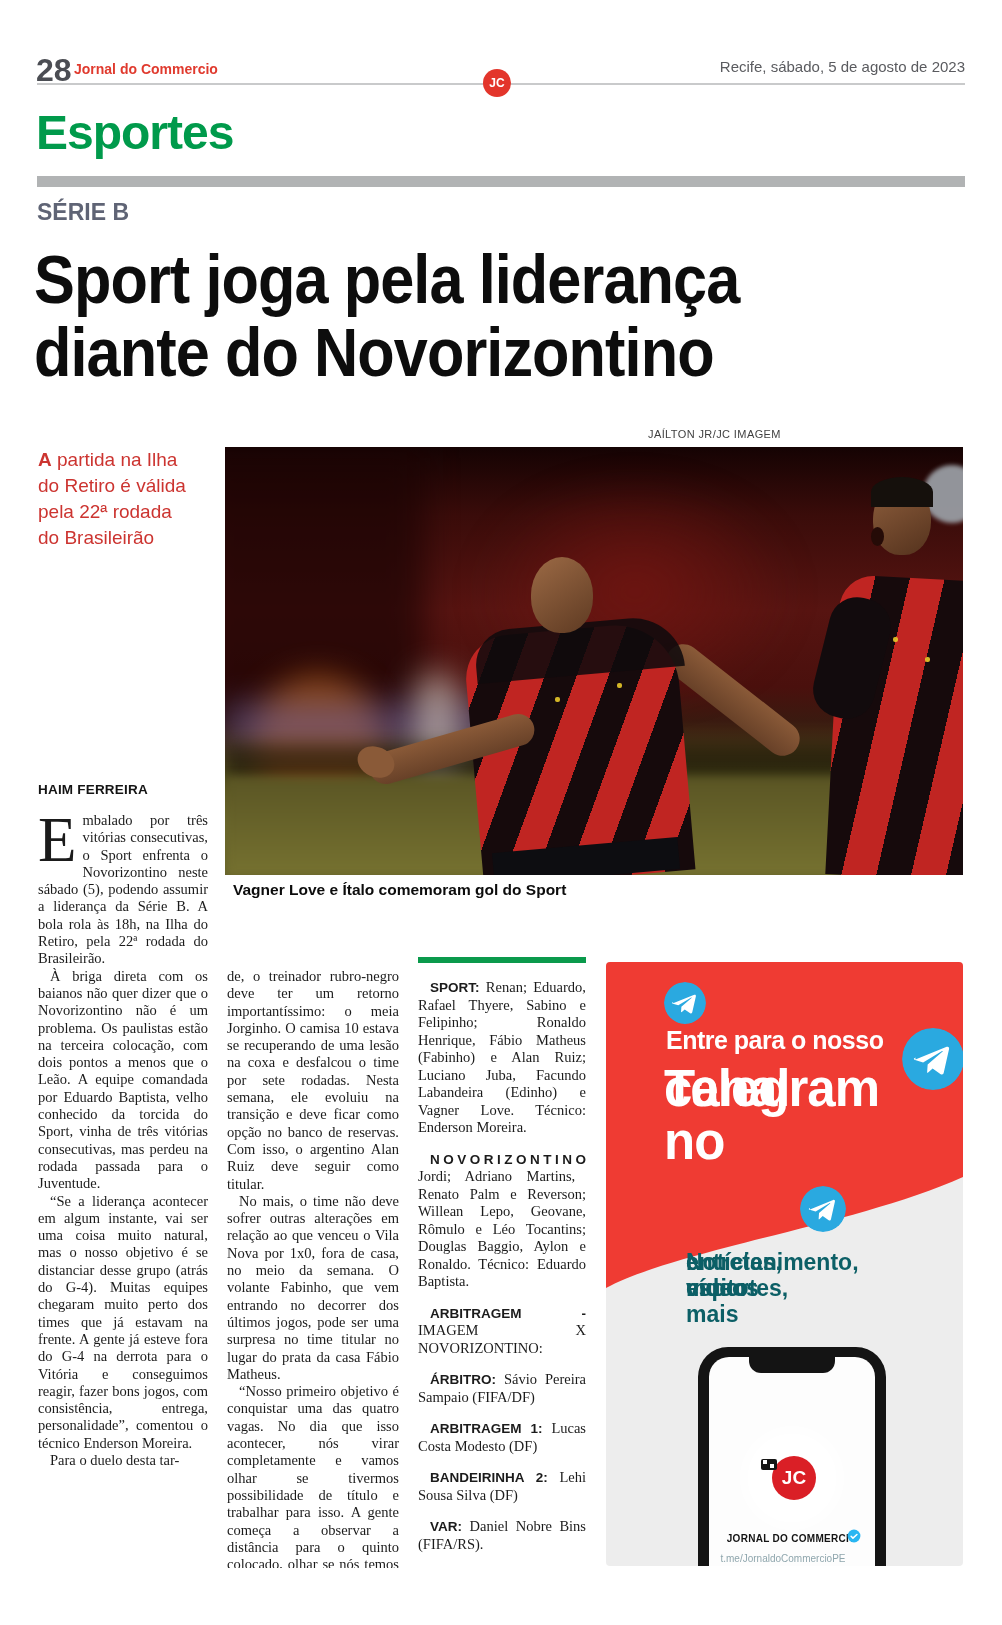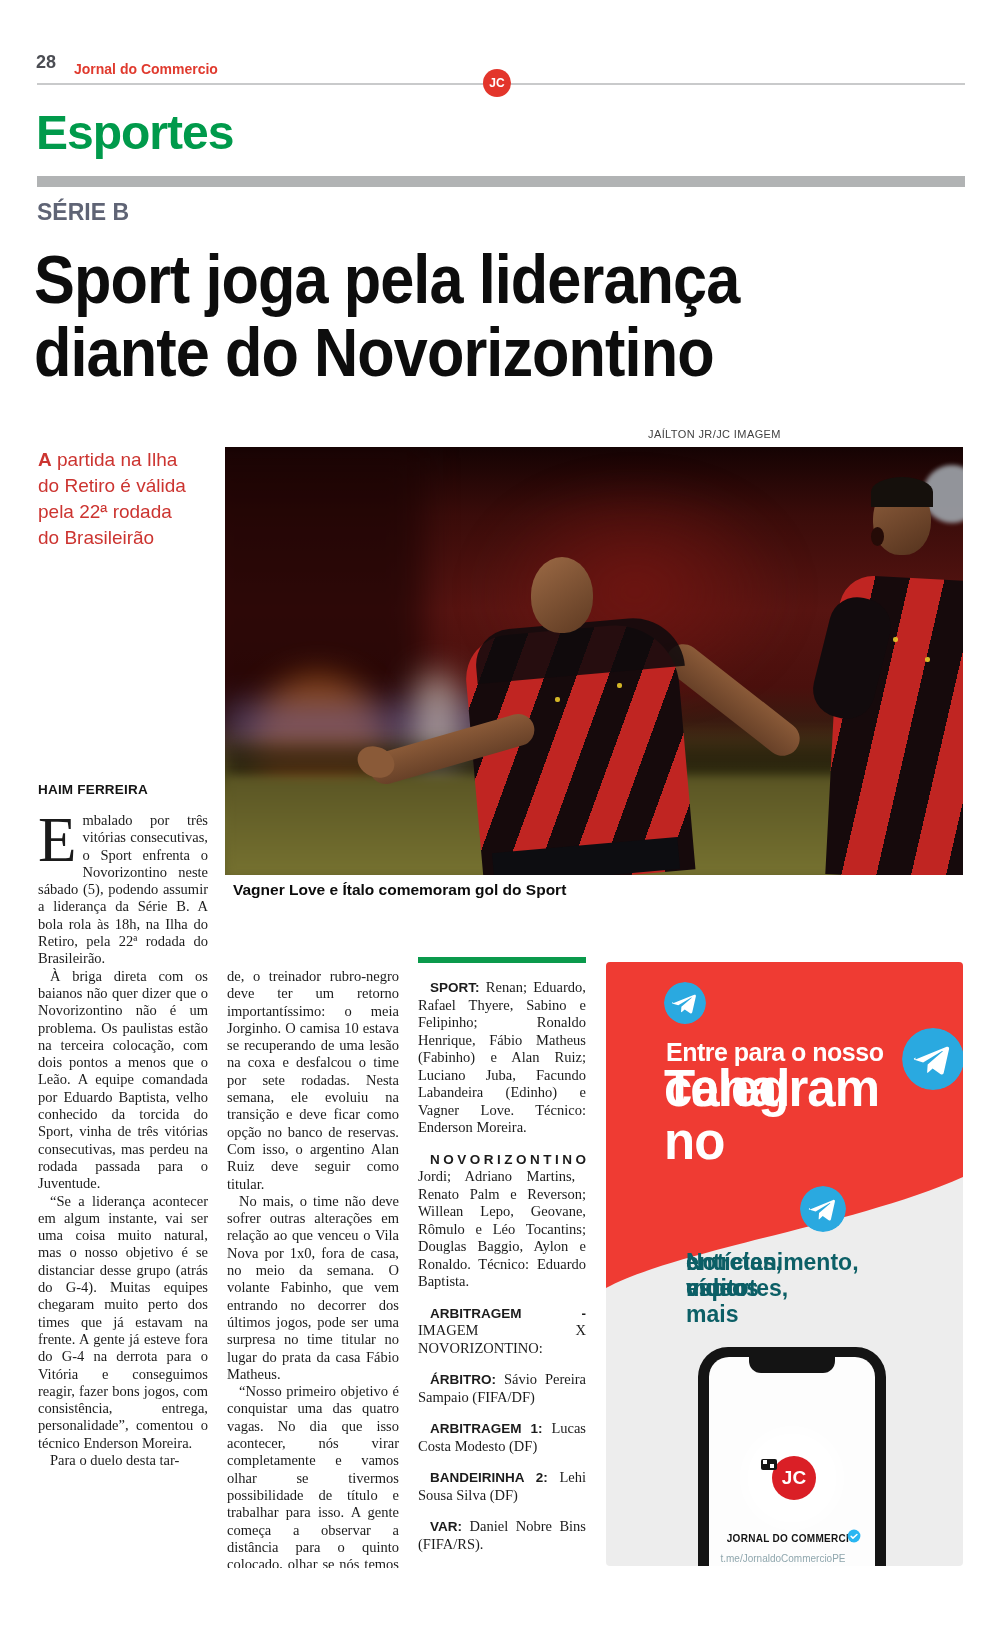--- a/index.html
+++ b/index.html
@@ -1,21 +1,21 @@
 <!DOCTYPE html>
 <html lang="pt"><head>
 <meta charset="utf-8">
 <style>
   html,body{margin:0;padding:0;background:#ffffff;}
   .page{position:relative;width:1002px;height:1625px;background:#ffffff;overflow:hidden;
         font-family:"Liberation Sans",sans-serif;color:#111;}
   .abs{position:absolute;}
 
   
-  .page-number{left:36px;top:52px;font-size:18px;font-weight:bold;color:#4b4d53;}
+  .page-number{left:36px;top:52px;font-size:32px;font-weight:bold;color:#4b4d53;}
   .brand{left:74px;top:61px;font-size:14px;font-weight:bold;color:#e03a2e;}
   .date{left:560px;top:58px;width:405px;text-align:right;font-size:15px;color:#5a5b5f;}
   .header-rule{left:37px;top:83px;width:928px;height:2px;background:#c9cacb;}
   .jc-badge{left:483px;top:69px;width:28px;height:28px;border-radius:50%;background:#e3352b;
             color:#fff;font-size:12px;font-weight:bold;display:flex;align-items:center;justify-content:center;}
 
   
   .section-title{left:36px;top:105px;font-size:48px;font-weight:bold;color:#009a4b;letter-spacing:-1px;}
   .section-bar{left:37px;top:176px;width:928px;height:11px;background:#b1b3b4;}
   .kicker{left:37px;top:199px;font-size:23px;font-weight:bold;color:#5f6475;}
@@ -87,21 +87,21 @@
   .ls-wide b{letter-spacing:3.5px;}
 
   
   .ad{left:606px;top:962px;width:357px;height:604px;background:#ededed;overflow:hidden;border-radius:4px;}
   .ad *{position:absolute;}
   .ad-red{left:0;top:0;}
   .tg-icon{border-radius:50%;overflow:hidden;}
   .tg1{left:58px;top:20px;width:42px;height:42px;}
   .tg2{left:296px;top:66px;width:62px;height:62px;}
   .tg3{left:194px;top:224px;width:46px;height:46px;}
-  .ad-small{left:60px;top:76px;font-size:25px;font-weight:bold;color:#fff;letter-spacing:-.5px;}
+  .ad-small{left:60px;top:64px;font-size:25px;font-weight:bold;color:#fff;letter-spacing:-.5px;}
   .ad-big{left:58px;top:100px;font-size:51px;line-height:53px;font-weight:bold;color:#fff;letter-spacing:-1px;}
   .ad-sub{left:80px;top:287px;font-size:23px;line-height:26px;font-weight:bold;color:#0c5f66;}
   .phone{left:92px;top:385px;width:188px;height:250px;background:#141414;border-radius:30px;padding:0;}
   .phone-screen{left:11px;top:10px;width:166px;height:230px;background:#fdfdfd;border-radius:20px;overflow:hidden;}
   .notch{left:40px;top:0;width:86px;height:16px;background:#141414;border-radius:0 0 12px 12px;}
   .halo{left:48px;top:86px;width:70px;height:70px;border-radius:50%;background:#ffffff;box-shadow:0 0 18px 14px #ffffff;}
   .jc-app{left:63px;top:99px;width:44px;height:44px;border-radius:50%;background:#da1f26;color:#fff;
           font-weight:bold;font-size:19px;display:flex;align-items:center;justify-content:center;}
   .flag{left:52px;top:102px;width:16px;height:11px;background:#161616;border-radius:2px;}
   .flag i{position:absolute;width:4px;height:4px;background:#fff;}
@@ -110,20 +110,21 @@
   .ph-check{left:138px;top:172px;width:14px;height:14px;}
   .ph-url{left:0;top:196px;width:148px;text-align:center;font-size:10px;color:#8fa6ad;}
 </style>
 </head>
 <body>
 
 <div class="page">
 
   <div class="abs page-number">28</div>
   <div class="abs brand">Jornal do Commercio</div>
+  <div class="abs date">Recife, sábado, 5 de agosto de 2023</div>
   <div class="abs header-rule"></div>
   <div class="abs jc-badge">JC</div>
 
   <div class="abs section-title">Esportes</div>
   <div class="abs section-bar"></div>
   <div class="abs kicker">SÉRIE B</div>
 
   <div class="abs headline">
     <div>Sport joga pela liderança</div>
     <div>diante do Novorizontino</div>

